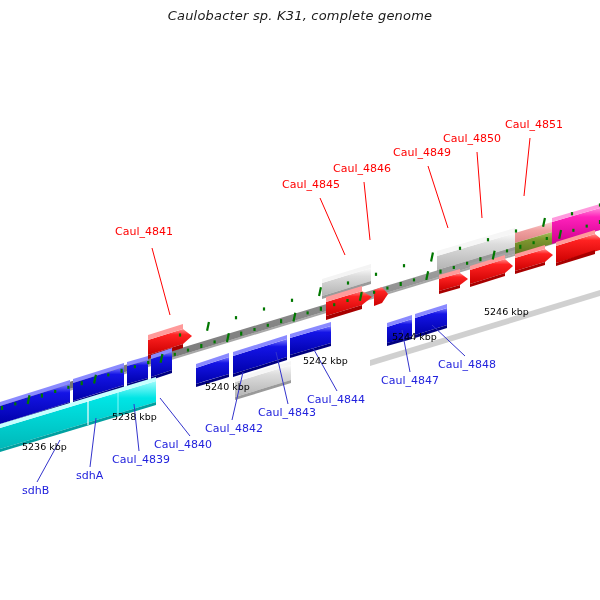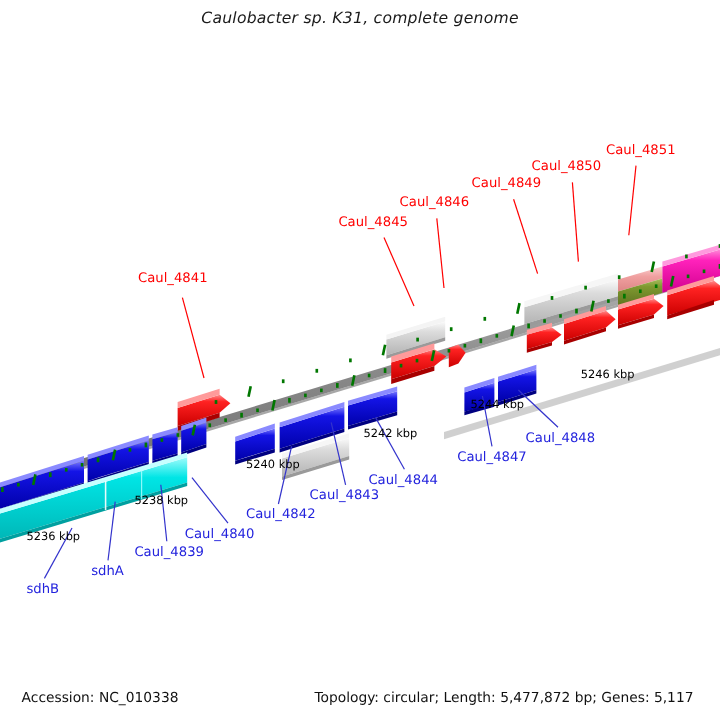--- a/index.html
+++ b/index.html
@@ -331,18 +331,14 @@
           <text x="112" y="390" class="lbl lbl-scale">5238 kbp</text>
           <text x="205" y="360" class="lbl lbl-scale">5240 kbp</text>
           <text x="303" y="334" class="lbl lbl-scale">5242 kbp</text>
           <text x="392" y="310" class="lbl lbl-scale">5244 kbp</text>
           <text x="484" y="285" class="lbl lbl-scale">5246 kbp</text>
         </g>
 
     </svg>
   </div>
 
-  <div id="statusbar">
-    <div id="accession">Accession: NC_010338</div>
-    <div id="topology">Topology: circular; Length: 5,477,872 bp; Genes: 5,117</div>
-  </div>
 
 </div>
 
 </body></html>

